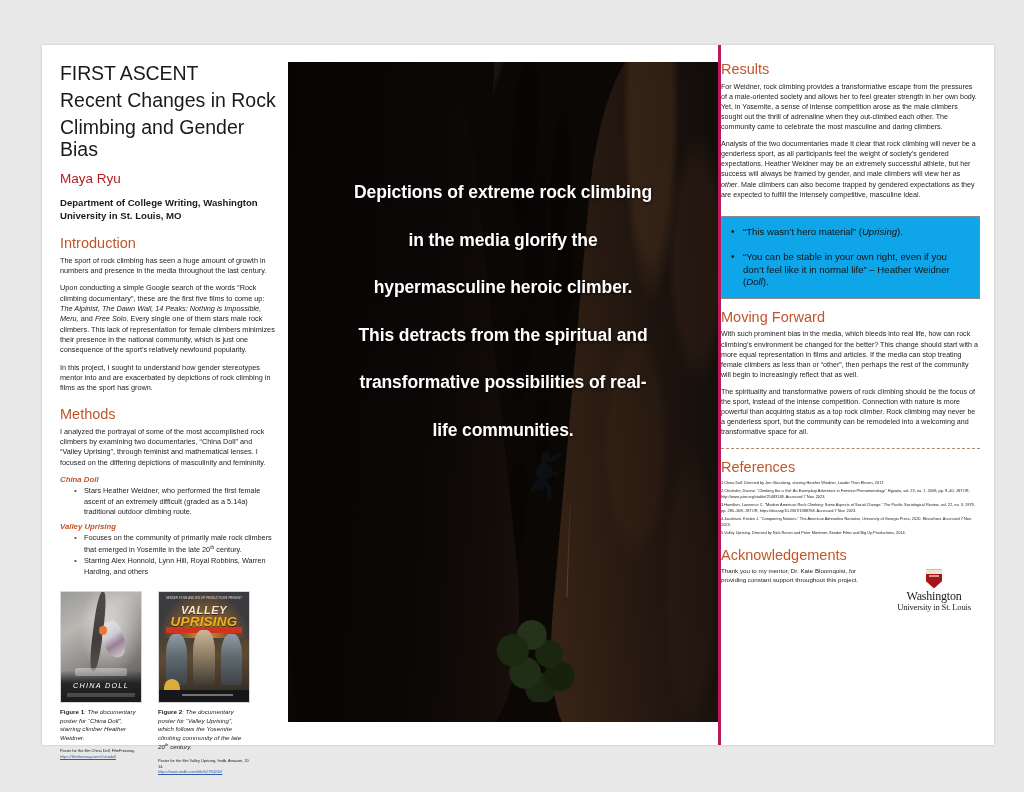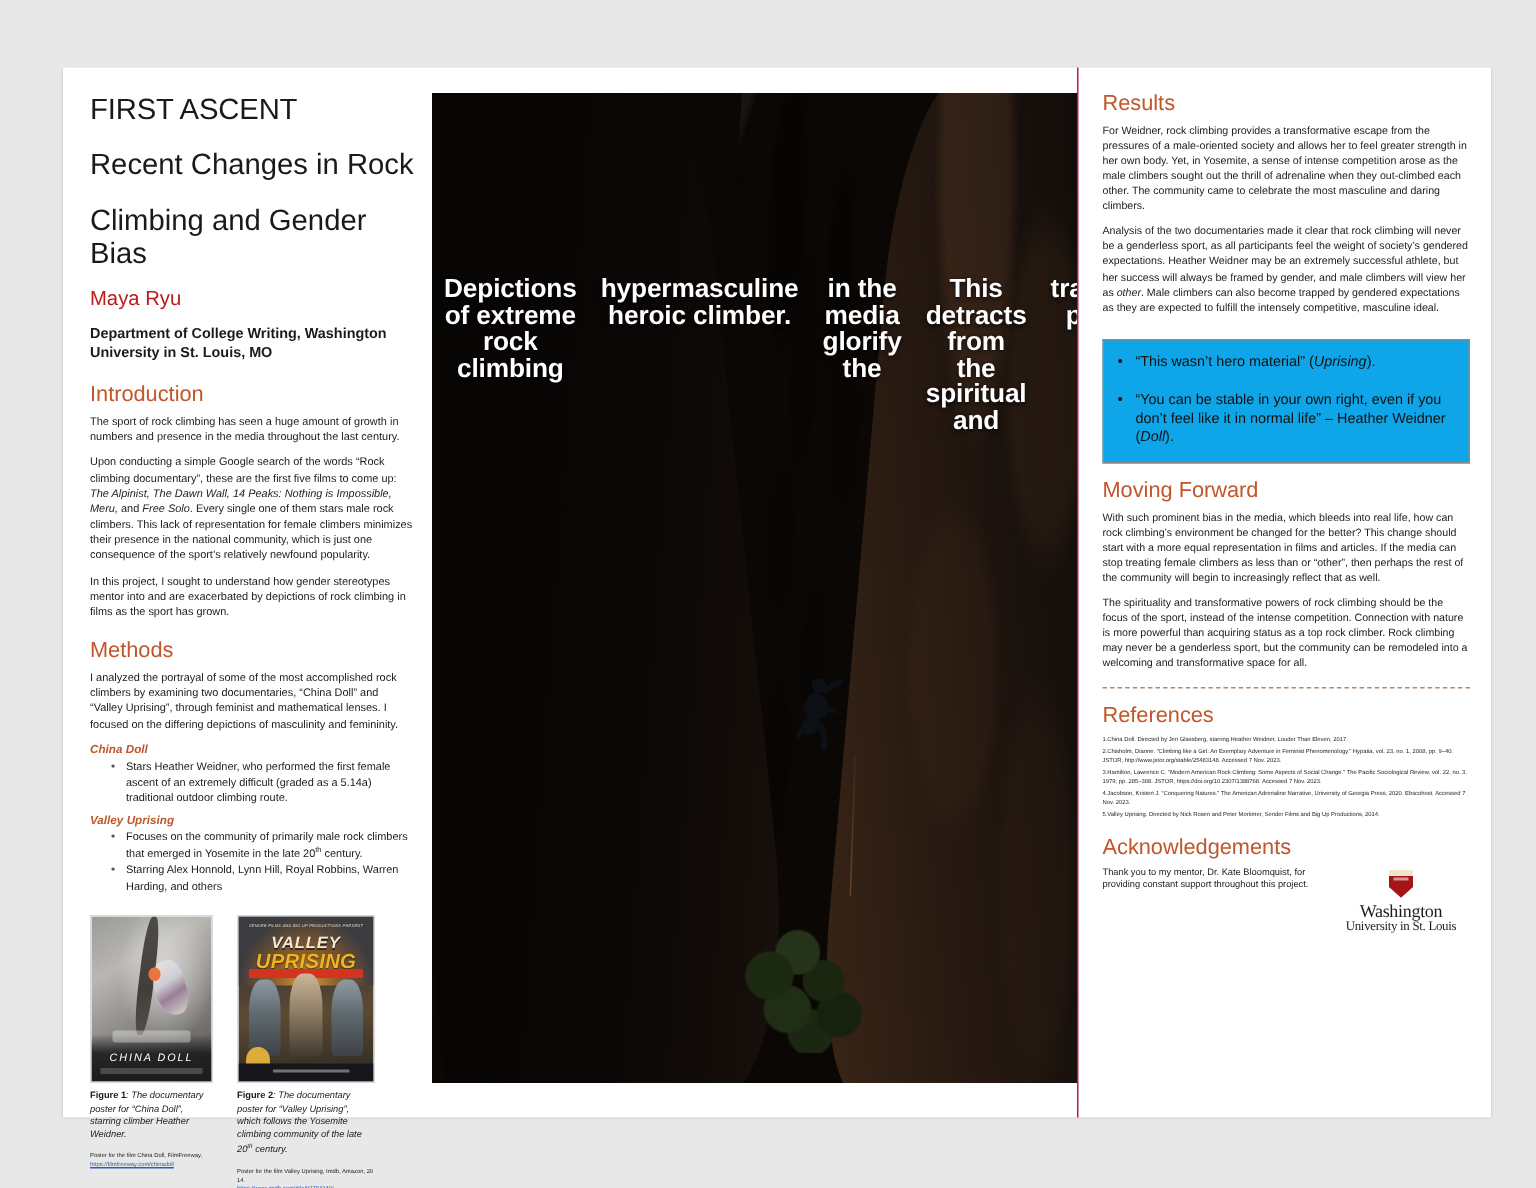--- a/index.html
+++ b/index.html
@@ -32,38 +32,38 @@
   }
   .col-center {
     width: 430px;
     flex: 0 0 auto;
     padding-top: 17px;
     box-sizing: border-box;
   }
   .col-right {
     width: 276px;
     flex: 1 1 auto;
-    padding: 17px 14px 0 16px;
+    padding: 17px 14px 0 0;
     box-sizing: border-box;
-    border-left: 1px solid #be185d;
+    border-left: 3px solid #be185d;
     position: relative;
   }
 
   
   .title-main {
     font-size: 19.5px;
     color: #1a1a1a;
     line-height: 1.17;
     letter-spacing: -0.1px;
   }
   .title-sub {
     font-size: 19.5px;
     color: #1a1a1a;
     line-height: 1.17;
-    margin-top: 14px;
+    margin-top: 4px;
   }
   .author {
     font-size: 13.5px;
     color: #b91c1c;
     margin-top: 10px;
   }
   .affil {
     font-size: 9.6px;
     font-weight: bold;
     color: #1a1a1a;
@@ -356,21 +356,21 @@
       radial-gradient(circle at 44% 22%, #24331a 0 17%, transparent 19%),
       radial-gradient(circle at 64% 44%, #1a2610 0 18%, transparent 20%),
       radial-gradient(circle at 36% 66%, #202e16 0 19%, transparent 21%),
       radial-gradient(circle at 76% 70%, #16210e 0 16%, transparent 18%),
       radial-gradient(circle at 54% 84%, #1b2712 0 17%, transparent 19%);
   }
   .hero-text {
     position: absolute;
     left: 0; top: 0; width: 100%; height: 100%;
     display: flex;
-    flex-direction: row;
+    flex-direction: column;
     justify-content: flex-start;
     padding-top: 122px;
     box-sizing: border-box;
     z-index: 5;
   }
   .hero-line {
     color: #ffffff;
     font-size: 17.5px;
     font-weight: bold;
     text-align: center;
@@ -572,22 +572,22 @@
             <path d="M22 29 C16 31 13 35 14 39 C15 42 19 43 22 41 L30 36 Z"></path>
             <path d="M28 34 C31 38 33 45 31 52 L27 52 C28 45 27 39 25 36 Z"></path>
             <path d="M16 36 C12 38 10 41 11 44 L14 44 C14 41 16 39 18 38 Z"></path>
           </g>
         </svg>
       </div>
       <div class="bush"></div>
 
       <div class="hero-text">
         <div class="hero-line">Depictions of extreme rock climbing</div>
+        <div class="hero-line">in the media glorify the</div>
         <div class="hero-line">hypermasculine heroic climber.</div>
-        <div class="hero-line">in the media glorify the</div>
         <div class="hero-line">This detracts from the spiritual and</div>
         <div class="hero-line">transformative possibilities of real-</div>
         <div class="hero-line">life communities.</div>
       </div>
     </div>
   </div>
 
   <div class="col-right">
 
     <h2 class="sec r">Results</h2>

